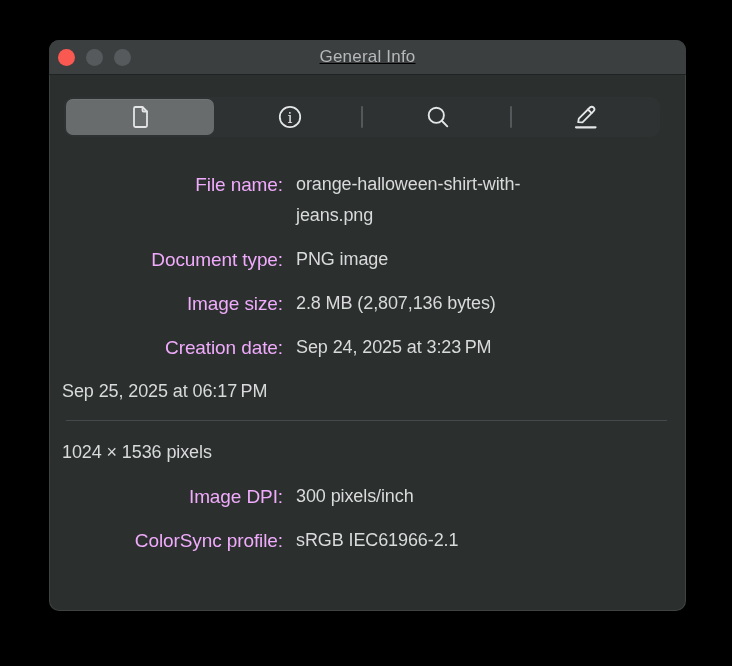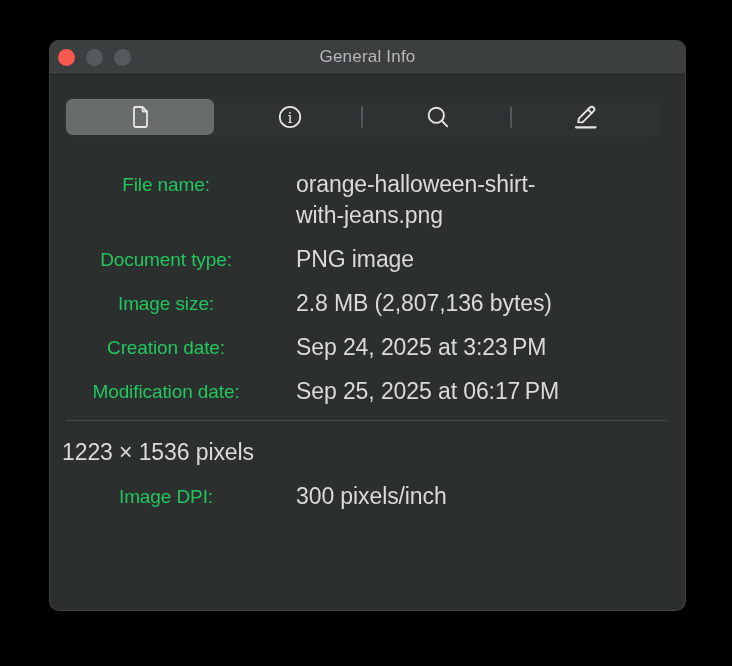--- a/index.html
+++ b/index.html
@@ -11,20 +11,21 @@
   }
   .stage { position: relative; width: 732px; height: 666px; background: #000; }
 
   .window {
     position: absolute; left: 49px; top: 40px;
     width: 637px; height: 571px;
     background: #2b302e;
     border-radius: 10px;
     box-shadow: inset 0 0 0 1px rgba(255,255,255,0.09), 0 10px 40px rgba(0,0,0,0.85);
     overflow: hidden;
+    text-decoration: underline;
   }
 
   
   .titlebar {
     position: relative; height: 34px;
     background: #3b3f40;
     border-bottom: 1px solid #202324;
   }
   .title {
     text-align: center; line-height: 34px;
@@ -63,28 +64,28 @@
     background: #54585a; border-radius: 1px;
   }
   .seg-divider.d1 { left: 297px; }
   .seg-divider.d2 { left: 446px; }
   .segment svg { display: block; }
 
   
   .rows { position: absolute; left: 0; top: 129px; width: 637px; }
   .row { display: flex; margin-bottom: 13px; }
   .row .label {
-    width: 234px; text-align: center;
-    font-size: 19px; line-height: 31px; color: #22c55e;
+    width: 234px; text-align: right;
+    font-size: 19px; line-height: 31px; color: #f0abfc;
     letter-spacing: -0.1px;
     flex: none;
   }
   .row .value {
     margin-left: 13px;
-    font-size: 23px; line-height: 31px; color: #d9dadb;
+    font-size: 18px; line-height: 31px; color: #d9dadb;
     letter-spacing: -0.1px;
     white-space: nowrap;
   }
   .row .value.wrap {
     white-space: normal;
     max-width: 245px;
     overflow-wrap: break-word;
   }
   .section-divider {
     border: none; border-top: 1px solid #45494b;
@@ -161,32 +162,35 @@
         <div class="label">Image size:</div>
         <div class="value">2.8 MB (2,807,136 bytes)</div>
       </div>
 
       <div class="row">
         <div class="label">Creation date:</div>
         <div class="value">Sep 24, 2025 at 3:23 PM</div>
       </div>
 
       <div class="row">
-        <div class="label">Modification date:</div>
         <div class="value">Sep 25, 2025 at 06:17 PM</div>
       </div>
 
       <hr class="section-divider">
 
       <div class="row">
-        <div class="value">1223 × 1536 pixels</div>
+        <div class="value">1024 × 1536 pixels</div>
       </div>
 
       <div class="row">
         <div class="label">Image DPI:</div>
         <div class="value">300 pixels/inch</div>
       </div>
 
 
+      <div class="row">
+        <div class="label">ColorSync profile:</div>
+        <div class="value">sRGB IEC61966-2.1</div>
+      </div>
 
     </div>
   </div>
 </div>
 
 </body></html>

